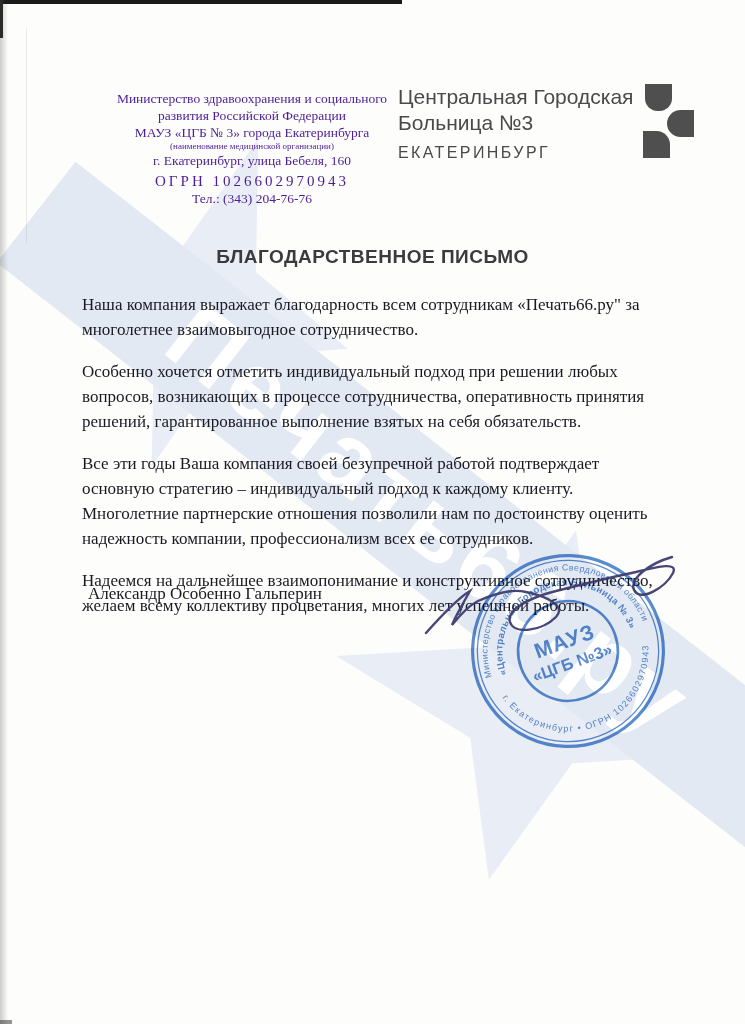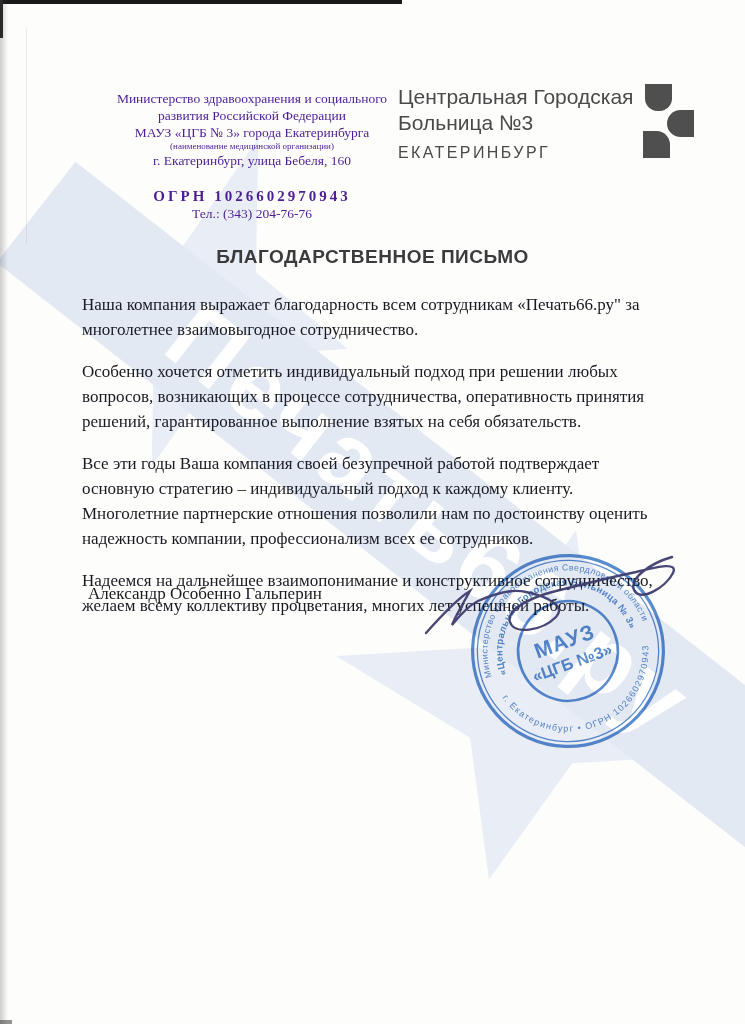--- a/index.html
+++ b/index.html
@@ -28,21 +28,21 @@
   .wm-band span{
     font-family:"Liberation Sans",sans-serif;font-weight:bold;
     font-size:96px;letter-spacing:5px;color:#ffffff;white-space:nowrap;
   }
   
   .ministry{
     position:absolute;left:78px;top:90px;width:348px;text-align:center;
     font-size:13.5px;line-height:17px;color:#4c1d95;
   }
   .ministry .m-small{font-size:9px;line-height:11px;}
-  .ministry .m-ogrn{font-size:15px;letter-spacing:3px;margin-top:19px;font-weight:bold;}
+  .ministry .m-ogrn{font-size:15px;letter-spacing:3px;margin-top:4px;}
   .logo-text{
     position:absolute;left:398px;top:84px;width:242px;text-align:left;
     font-family:"Liberation Sans",sans-serif;color:#4a4a4a;
   }
   .logo-text .l1,.logo-text .l2{font-size:21px;line-height:26px;}
   .logo-text .city{font-size:16px;letter-spacing:2.4px;margin-top:8px;color:#4a4a4a;}
   .logo-mark{position:absolute;left:645px;top:84px;width:54px;height:76px;}
   .logo-mark div{position:absolute;width:27px;height:27px;background:#4f4f4f;}
   .mark-1{left:0;top:0;border-radius:0 0 46% 46%;}
   .mark-2{left:22px;top:26px;border-radius:50% 0 0 50%;}

